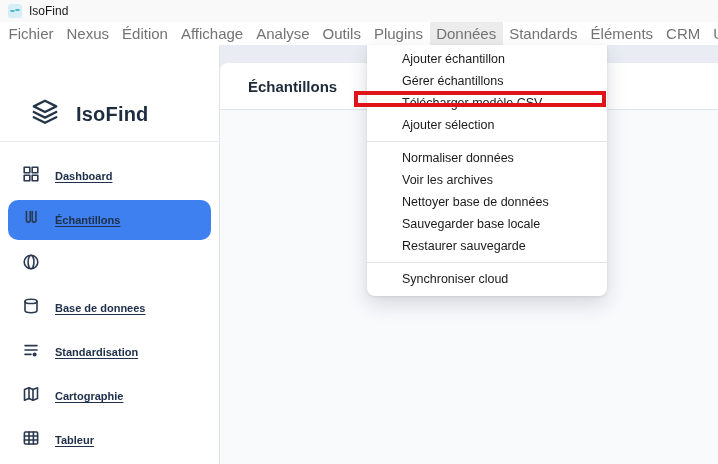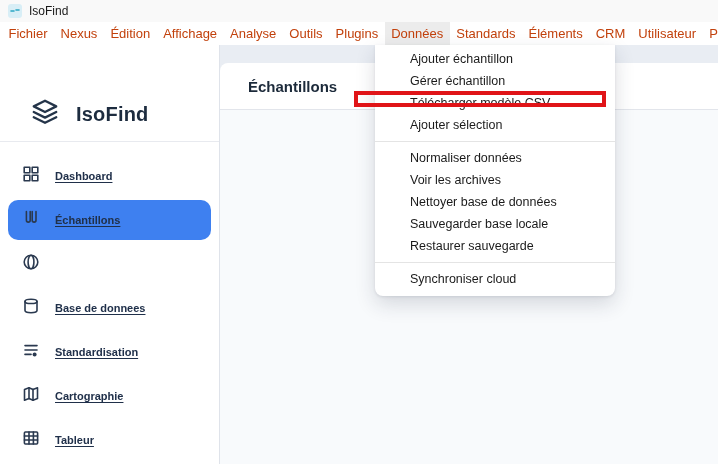--- a/index.html
+++ b/index.html
@@ -9,21 +9,21 @@
   
   .titlebar { height:22px; background:#f9f9f9; display:flex; align-items:center;
     padding-left:8px; gap:7px; }
   .titlebar .app-ico { width:14px; height:14px; border-radius:3px; background:#d8eef6;
     display:flex; align-items:center; justify-content:center; }
   .titlebar .title { font-size:12px; color:#1a1a1a; }
 
   
   .menubar { height:23px; background:#fff; display:flex; align-items:stretch;
     padding-left:2px; white-space:nowrap; overflow:hidden; }
-  .menu-item { font-size:13px; color:#c2410c; padding:0 6.5px; display:flex;
+  .menu-item { font-size:15px; color:#737373; padding:0 6.5px; display:flex;
     align-items:center; cursor:default; }
   .menu-item.open { background:#ececec; }
 
   
   .app { display:flex; height:419px; }
 
   
   .sidebar { width:220px; background:#fff; border-right:1px solid #dfe3ea;
     display:flex; flex-direction:column; flex-shrink:0; }
   .logo-row { height:100px; border-bottom:1px solid #e8eaef; display:flex;
@@ -40,21 +40,21 @@
 
   
   .main { flex:1; background:#e9edf3; display:flex; flex-direction:column; min-width:0; }
   .main-strip { height:18px; }
   .main-header { height:47px; background:#fff; border-bottom:1px solid #e2e5eb;
     border-top-left-radius:8px; display:flex; align-items:center; padding-left:28px; }
   .main-title { font-size:15px; font-weight:700; color:#1c2a3a; }
   .main-body { flex:1; background:#f8fafc; }
 
   
-  .dropdown { position:absolute; left:375px; top:45px; width:240px; background:#fff;
+  .dropdown { position:absolute; left:367px; top:45px; width:240px; background:#fff;
     border-radius:0 0 8px 8px; box-shadow:0 8px 20px rgba(30,40,60,.16), 0 1px 3px rgba(30,40,60,.10);
     padding:3px 0 6px 0; z-index:50; }
   .drop-item { height:22px; line-height:22px; padding-left:35px; font-size:12.5px;
     color:#1a1a1a; cursor:default; white-space:nowrap; }
   .drop-divider { height:0; border-top:1px solid #e4e4e4; margin:5px 0; }
 
   
   .red-box { position:absolute; left:354px; top:91px; width:252px; height:16px;
     border:4px solid #e01418; z-index:60; pointer-events:none; }
 </style>
@@ -161,21 +161,21 @@
     <div class="main-header">
       <span class="main-title">Échantillons</span>
     </div>
     <div class="main-body"></div>
   </div>
 
 </div>
 
 <div class="dropdown">
     <div class="drop-item">Ajouter échantillon</div>
-    <div class="drop-item">Gérer échantillon</div>
+    <div class="drop-item">Gérer échantillons</div>
     <div class="drop-item">Télécharger modèle CSV</div>
     <div class="drop-item">Ajouter sélection</div>
     <div class="drop-divider"></div>
     <div class="drop-item">Normaliser données</div>
     <div class="drop-item">Voir les archives</div>
     <div class="drop-item">Nettoyer base de données</div>
     <div class="drop-item">Sauvegarder base locale</div>
     <div class="drop-item">Restaurer sauvegarde</div>
     <div class="drop-divider"></div>
     <div class="drop-item">Synchroniser cloud</div>

